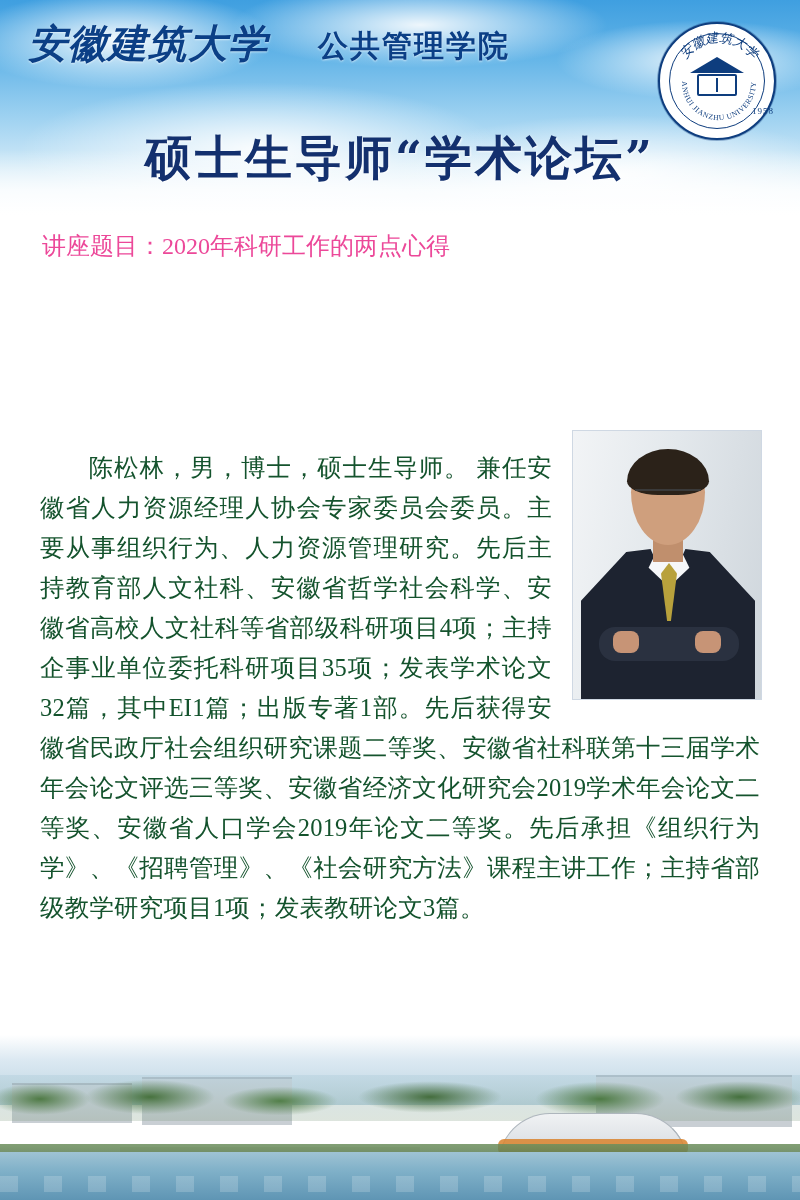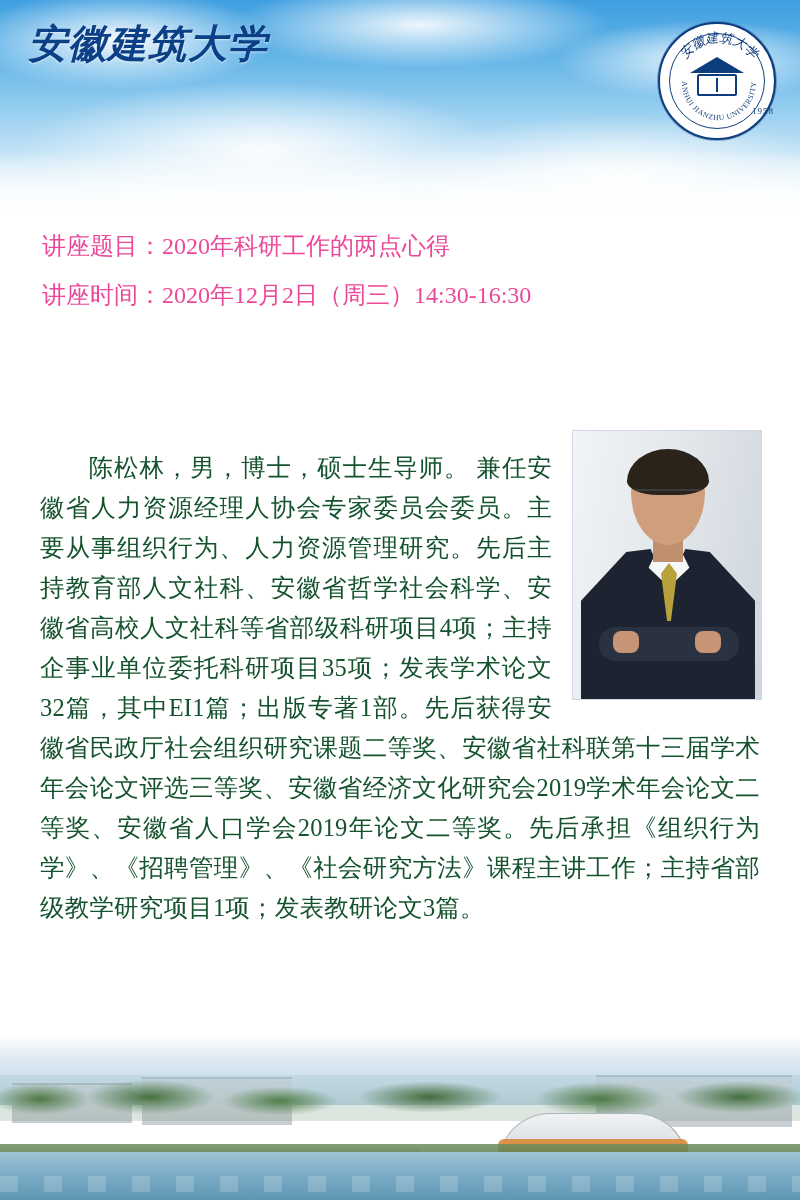--- a/index.html
+++ b/index.html
@@ -350,20 +350,21 @@
 </head>
 <body>
 
 <div class="poster">
 
   <div class="sky"></div>
   <div class="sky-fade"></div>
 
   <div class="header">
     <div class="univ-name">安徽建筑大学</div>
+    <div class="college-name">公共管理学院</div>
   </div>
 
   <div class="seal">
     <div class="ring-in"></div>
     <svg width="118" height="118" viewBox="0 0 118 118" aria-hidden="true">
       <defs>
         <path id="arcTop" d="M 18,59 A 41,41 0 0 1 100,59"></path>
         <path id="arcBottom" d="M 22,59 A 37,37 0 0 0 96,59"></path>
       </defs>
       <text font-family="DejaVu Serif, serif" font-size="13" fill="#0e3d7e" font-style="italic">
@@ -373,27 +374,25 @@
         <textPath href="#arcBottom" startOffset="50%" text-anchor="middle">ANHUI JIANZHU UNIVERSITY</textPath>
       </text>
     </svg>
     <div class="emblem">
       <div class="roof"></div>
       <div class="book"></div>
     </div>
     <div class="year">1958</div>
   </div>
 
+  <div class="main-title">硕士生导师“学术论坛”</div>
 
   <div class="info">
     <div class="info-row">
       <span class="lbl">讲座题目：</span><span class="val">2020年科研工作的两点心得</span>
-    </div>
-    <div class="info-row">
-      <span class="lbl">讲座时间：</span><span class="val">2020年12月2日（周三）14:30-16:30</span>
     </div>
   </div>
 
 
   <div class="bio-text">
     <div class="bio-float"></div>
     <span class="indent"></span><span>陈松林，男，博士，硕士生导师。 兼任安徽省人力资源经理人协会专家委员会委员。主要从事组织行为、人力资源管理研究。先后主持教育部人文社科、安徽省哲学社会科学、安徽省高校人文社科等省部级科研项目4项；主持企事业单位委托科研项目35项；发表学术论文32篇，其中EI1篇；出版专著1部。先后获得安徽省民政厅社会组织研究课题二等奖、安徽省社科联第十三届学术年会论文评选三等奖、安徽省经济文化研究会2019学术年会论文二等奖、安徽省人口学会2019年论文二等奖。先后承担《组织行为学》、《招聘管理》、《社会研究方法》课程主讲工作；主持省部级教学研究项目1项；发表教研论文3篇。</span>
   </div>
 
   <div class="portrait">

